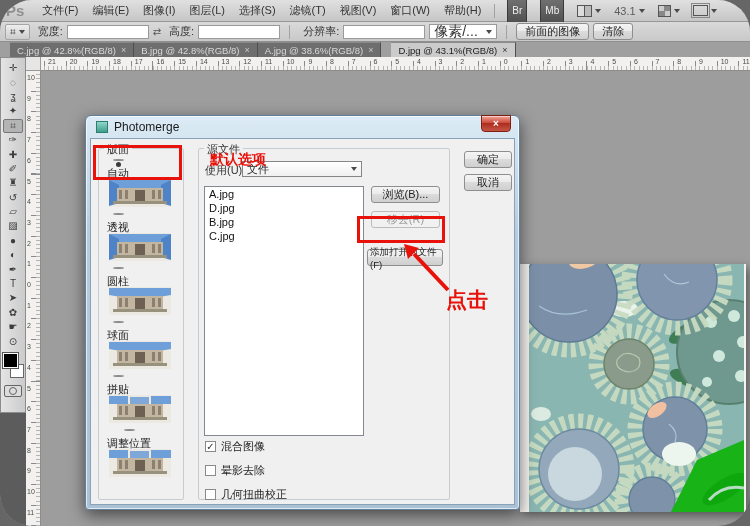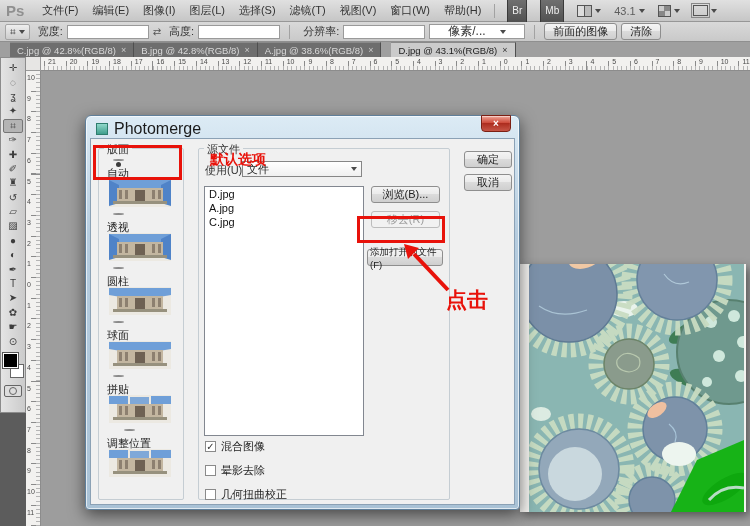--- a/index.html
+++ b/index.html
@@ -1,17 +1,17 @@
 <!DOCTYPE html>
 <html><head>
 <meta charset="utf-8">
 <style>
   html,body{margin:0;padding:0;background:#666;}
   #app{position:relative;width:750px;height:526px;overflow:hidden;background:#9d9d9d;
-       font-family:"Liberation Sans","DejaVu Sans",sans-serif;font-size:11px;color:#222;}
+       font-family:"Liberation Sans","DejaVu Sans",sans-serif;font-size:11px;color:#222;border-radius:32px;}
 
   
   .menubar{position:absolute;left:0;top:0;width:750px;height:22px;box-sizing:border-box;
     background:linear-gradient(#e0e0e0,#c6c6c6);border-bottom:1px solid #979797;
     display:flex;align-items:center;padding:0 6px;gap:1px;}
   .ps-logo{font-weight:bold;color:#909090;font-size:15px;margin-right:10px;}
   .menu-item{padding:2px 7px;color:#333;}
   .mb-sep{width:1px;height:14px;background:#a2a2a2;margin:0 5px;}
   .mb-badge{background:linear-gradient(#757575,#4d4d4d);color:#f0f0f0;font-size:10px;
     padding:9px 4px;border-radius:2px;border:1px solid #3a3a3a;margin:0 6px;}
@@ -26,21 +26,21 @@
 
   
   .optionsbar{position:absolute;left:0;top:22px;width:750px;height:20px;box-sizing:border-box;
     background:linear-gradient(#d9d9d9,#c9c9c9);border-bottom:1px solid #8f8f8f;
     display:flex;align-items:center;padding:0 5px;gap:4px;}
   .tool-preset{display:flex;align-items:center;gap:3px;border:1px solid #a5a5a5;background:linear-gradient(#eee,#ccc);
     padding:1px 4px;border-radius:2px;}
   .opt-label{color:#333;margin-left:4px;}
   .opt-input{width:76px;height:12px;border:1px solid #9a9a9a;background:#fff;font-size:10px;padding:0 2px;}
   .opt-select{display:flex;align-items:center;justify-content:space-between;width:58px;height:13px;
-    border:1px solid #9a9a9a;background:#fff;padding:0 18px;font-size:12px;color:#333;}
+    border:1px solid #9a9a9a;background:#fff;padding:0 4px;font-size:14px;color:#333;}
   .w7btn{display:inline-flex;align-items:center;justify-content:center;box-sizing:border-box;
     background:linear-gradient(#f4f4f4,#ebebeb 45%,#dcdcdc 46%,#cfcfcf);
     border:1px solid #8e8e8e;border-radius:3px;font-size:11px;color:#222;padding:0 8px;height:17px;}
   .w7btn.disabled{color:#9b9b9b;background:#f1f1f1;border-color:#bcbcbc;}
   .swap-ico{color:#555;font-size:10px;}
 
   
   .tabbar{position:absolute;left:0;top:42px;width:750px;height:16px;background:#9f9f9f;
     display:flex;align-items:stretch;padding-left:10px;box-sizing:border-box;border-bottom:1px solid #8a8a8a;}
   .tab{display:flex;align-items:center;gap:5px;padding:0 7px;background:#6e6e6e;color:#d9d9d9;
@@ -85,21 +85,21 @@
   .doc-image{position:absolute;left:520px;top:264px;width:226px;height:248px;background:#f4f3f0;
     box-shadow:3px 4px 9px rgba(0,0,0,.45);display:flex;z-index:2;}
   .doc-image svg{margin-left:9px;display:block;}
 
   
   .dialog{position:absolute;left:85px;top:115px;width:435px;height:395px;z-index:10;box-sizing:border-box;
     border-radius:6px 6px 4px 4px;border:1px solid #5f7f9a;
     background:linear-gradient(#dcebf5,#b6cde0 30%,#a9c2d6);
     box-shadow:0 5px 16px rgba(0,0,0,.55), inset 0 0 0 1px rgba(255,255,255,.65);}
   .dlg-title{position:absolute;left:10px;top:4px;display:flex;align-items:center;gap:6px;
-    font-size:16px;color:#1b1b1b;}
+    font-size:12px;color:#1b1b1b;}
   .dlg-title-icon{width:10px;height:10px;background:linear-gradient(#8fd8cb,#3f9e8d);border:1px solid #2e7d6e;}
   .dlg-close{position:absolute;right:8px;top:-1px;width:30px;height:17px;box-sizing:border-box;
     background:linear-gradient(#efa294,#ce4c3c 45%,#ab2a1c 46%,#c65546);
     border:1px solid #7c2014;border-radius:0 0 4px 4px;color:#fff;font-size:10px;font-weight:bold;
     text-align:center;line-height:15px;box-shadow:inset 0 1px 1px rgba(255,255,255,.55);}
   .dlg-client{position:absolute;left:4px;top:22px;right:4px;bottom:4px;background:#f0f0f0;
     border:1px solid #8ba1b5;}
   .groupbox{position:absolute;border:1px solid #c5cdd3;border-radius:2px;box-sizing:border-box;}
   .grouplabel{position:absolute;top:-7px;left:5px;background:#f0f0f0;padding:0 3px;color:#333;}
 
@@ -455,22 +455,23 @@
 
       <div class="groupbox source-group">
         <span class="grouplabel">源文件</span>
       </div>
       <span class="use-label">使用(U):</span>
       <div class="use-select">
         <span>文件</span>
         <span class="caret"></span>
       </div>
       <div class="filelist" id="filelist">
+          <div class="file-item">A.jpg</div>
           <div class="file-item">D.jpg</div>
-          <div class="file-item">A.jpg</div>
+          <div class="file-item">B.jpg</div>
           <div class="file-item">C.jpg</div>
         </div>
       <span class="w7btn btn-browse">浏览(B)...</span>
       <span class="w7btn disabled btn-remove">移去(R)</span>
       <span class="w7btn btn-addopen">添加打开的文件(F)</span>
       <div class="checks" id="checks">
           <div class="check-row">
             <span class="checkbox">✓</span>
             <span>混合图像</span>
           </div>

